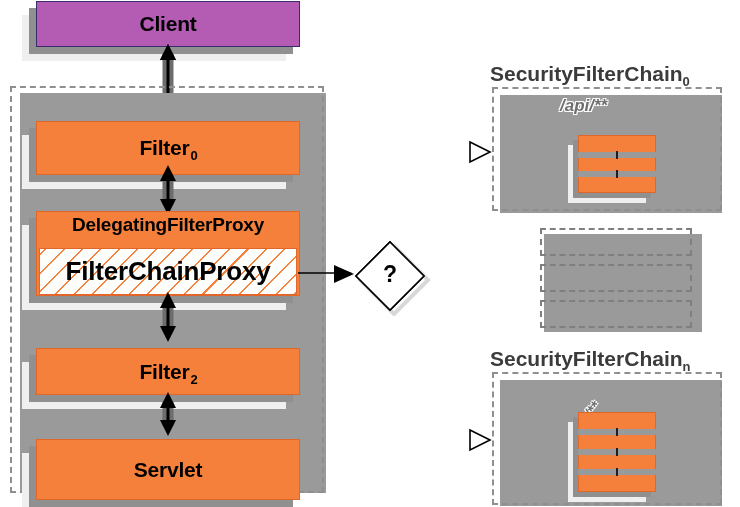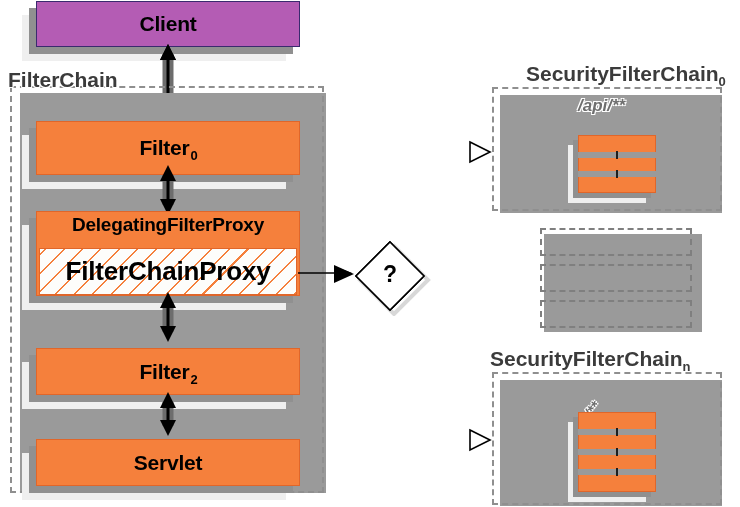--- a/index.html
+++ b/index.html
@@ -248,23 +248,20 @@
     <line x1="16" y1="10" x2="16" y2="68" stroke="#6d6d6d" stroke-width="11"></line>
     <polygon points="16,0 8,16 24,16" fill="#000000"></polygon>
     <polygon points="16,78 8,62 24,62" fill="#000000"></polygon>
     <line x1="16" y1="4" x2="16" y2="74" stroke="#000000" stroke-width="3"></line>
     <polygon points="16,0 8,16 24,16" fill="#000000"></polygon>
     <polygon points="16,78 7,61 25,61" fill="#ffffff" stroke="#000000" stroke-width="1.5"></polygon>
   </svg>
 
   <div class="chain-container-inner-shadow" style="left:20px; top:93px; width:306px; height:400px;"></div>
   <div class="chain-container" style="left:10px; top:86px; width:314px; height:407px;"></div>
-  <div class="container-title" style="left:8px; top:68px;">
-    <span>FilterChain</span>
-  </div>
 
   <div class="stack" style="left:36px; top:121px; width:264px; height:54px;">
     <div class="sh2"></div>
     <div class="sh1"></div>
     <div class="face face-orange">
       <span class="box-label">
         <span>Filter</span><sub>0</sub>
       </span>
     </div>
   </div>
@@ -311,48 +308,48 @@
     </div>
   </div>
 
   <svg class="vArrow" style="left:152px; top:392px;" width="32" height="44">
     <line x1="16" y1="10" x2="16" y2="34" stroke="#6d6d6d" stroke-width="11"></line>
     <line x1="16" y1="4" x2="16" y2="40" stroke="#000000" stroke-width="3"></line>
     <polygon points="16,0 8,16 24,16" fill="#000000"></polygon>
     <polygon points="16,44 8,28 24,28" fill="#000000"></polygon>
   </svg>
 
-  <div class="stack" style="left:36px; top:439px; width:264px; height:47px;">
+  <div class="stack" style="left:36px; top:439px; width:264px; height:61px;">
     <div class="sh2"></div>
     <div class="sh1"></div>
     <div class="face face-orange">
       <span class="box-label">Servlet</span>
     </div>
   </div>
 
   <div class="diamond-wrap" style="left:348px; top:232px; width:84px; height:84px;">
     <svg width="84" height="84">
       <polygon points="42,10 76,44 42,78 8,44" fill="#ffffff" stroke="#000000" stroke-width="1.6"></polygon>
       <polygon points="46,14 80,48 46,82 12,48" fill="none" stroke="#b8b8b8" stroke-width="4" opacity="0.55"></polygon>
       <polygon points="42,10 76,44 42,78 8,44" fill="#ffffff" stroke="#000000" stroke-width="1.6"></polygon>
     </svg>
     <div class="diamond-q">?</div>
   </div>
 
   <svg style="position:absolute; left:334px; top:262px;" width="24" height="24">
     <polygon points="0,3 20,12 0,21" fill="#000000"></polygon>
   </svg>
 
-  <div class="container-title" style="left:490px; top:62px;margin-left:36px;">
+  <div class="container-title" style="left:490px; top:62px;">
     <span>SecurityFilterChain</span><sub>0</sub>
   </div>
   <div class="chain-container-inner-shadow" style="left:500px; top:95px; width:222px; height:118px;"></div>
   <div class="chain-container" style="left:492px; top:87px; width:230px; height:124px;"></div>
 
-  <div class="path-label" style="left:578px; top:96px;">/api/**</div>
+  <div class="path-label" style="left:560px; top:96px;">/api/**</div>
 
   <svg style="position:absolute; left:468px; top:140px;" width="24" height="24">
     <polygon points="2,2 22,12 2,22" fill="#ffffff" stroke="#000000" stroke-width="1.6"></polygon>
   </svg>
 
   <div class="ministack" style="left:578px; top:135px; width:78px; height:58px;">
     <div class="ms-sh2"></div>
     <div class="ms-sh1"></div>
     <div class="ms-face"></div>
     <div class="ms-gap" style="top:17px;  height:6px;"></div>

